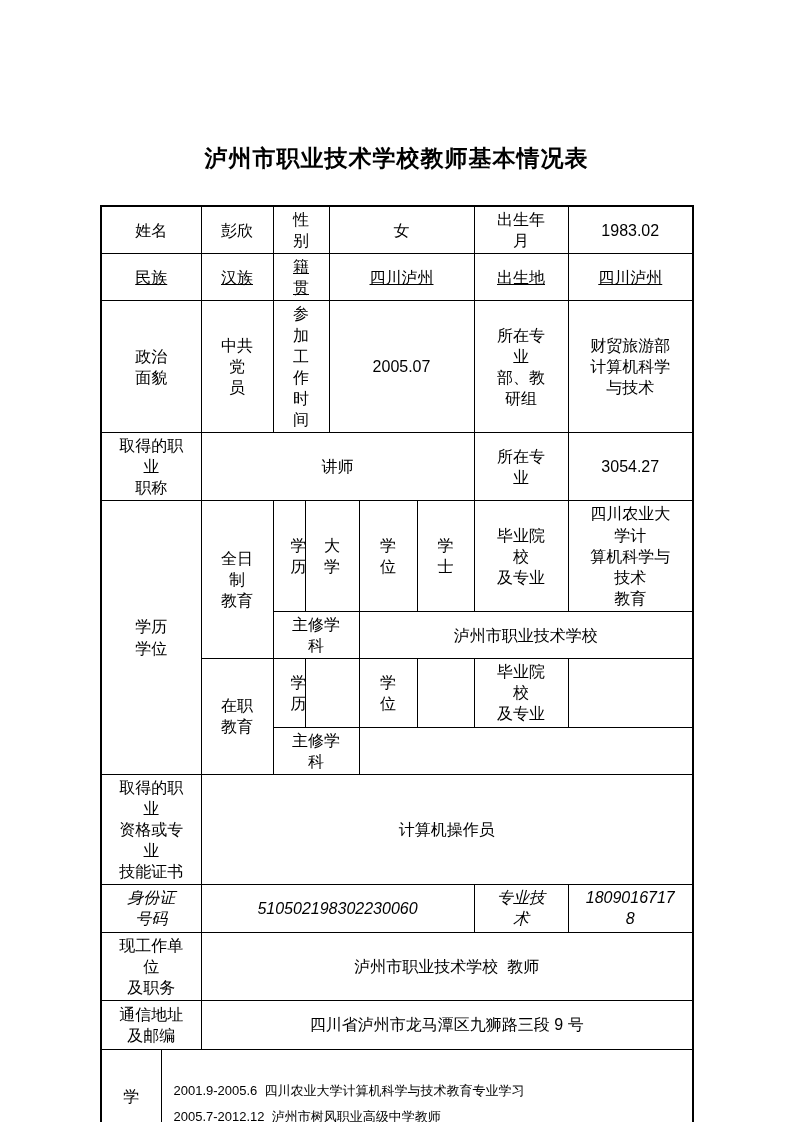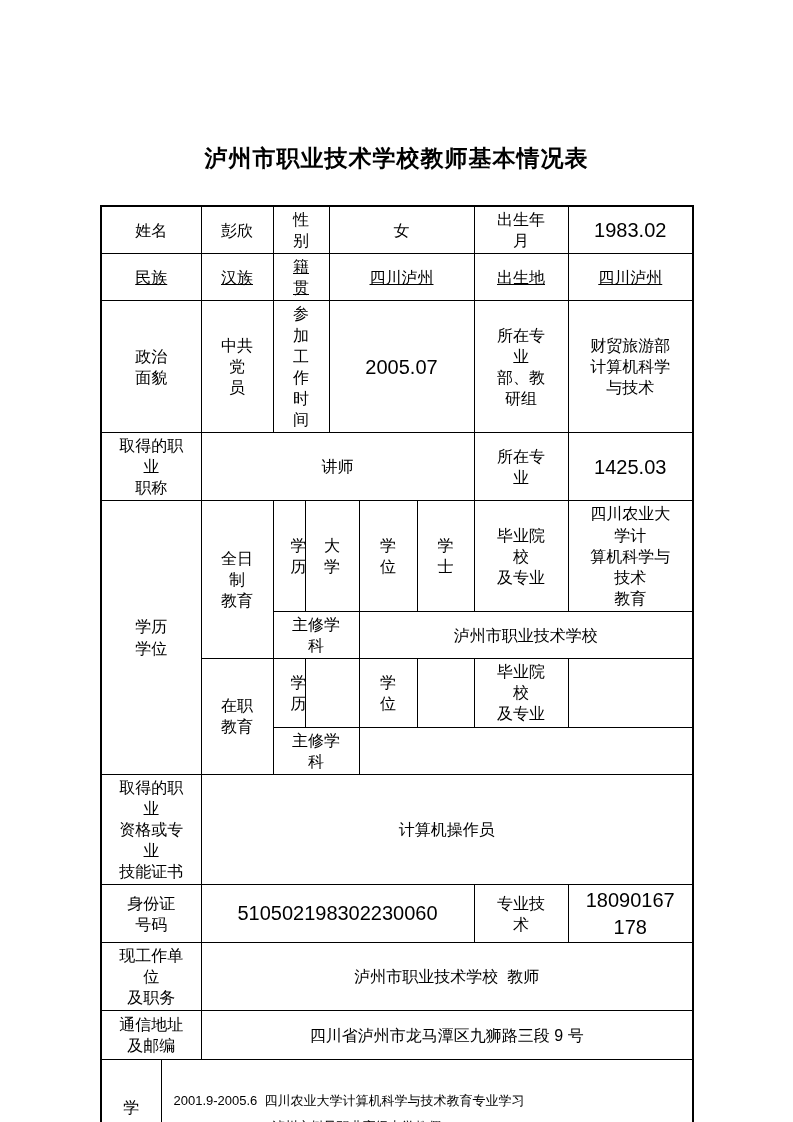--- a/index.html
+++ b/index.html
@@ -35,32 +35,32 @@
     border: 1px solid #000;
     text-align: center;
     vertical-align: middle;
     font-size: 16px;
     line-height: 1.32;
     padding: 2px 17px;
     white-space: pre-line;
     overflow: hidden;
     word-break: break-all;
   }
-  td.num { font-size: 20px; font-weight: 400; white-space: pre-wrap; }
+  td.num { font-size: 16px; font-weight: 400; white-space: pre-wrap; }
   td.keepspace { white-space: pre-wrap; }
   tr.r1  { height: 41px; }
   tr.r2  { height: 36px; text-decoration: underline; }
   tr.r3  { height: 46px; }
   tr.r4  { height: 45px; }
   tr.r5  { height: 59px; }
   tr.r6  { height: 27px; }
   tr.r7  { height: 43px; }
   tr.r8  { height: 29px; }
   tr.r9  { height: 63px; border-radius: 22px; }
-  tr.r10 { height: 41px; }
+  tr.r10 { height: 41px; font-style: italic; }
   tr.r11 { height: 38px; margin-top: 20px; }
   tr.r12 { height: 49px; margin-top: 13px; }
   tr.r13 { height: 325px; }
   td.resume-label { padding: 4px 0; }
   td.resume-label .vtext {
     width: 1.05em;
     margin: 0 auto;
     line-height: 44px;
     font-size: 16px;
     white-space: normal;
@@ -128,21 +128,21 @@
 部、教研组</td>
       <td>财贸旅游部
 计算机科学与技术</td>
     </tr>
 
     <tr class="r4">
       <td colspan="2">取得的职业
 职称</td>
       <td colspan="6">讲师</td>
       <td>所在专业</td>
-      <td class="num">1425.03</td>
+      <td class="num">3054.27</td>
     </tr>
 
     <tr class="r5">
       <td colspan="2" rowspan="4">学历
 学位</td>
       <td rowspan="2">全日制
 教育</td>
       <td>学
 历</td>
       <td colspan="2">大学</td>

